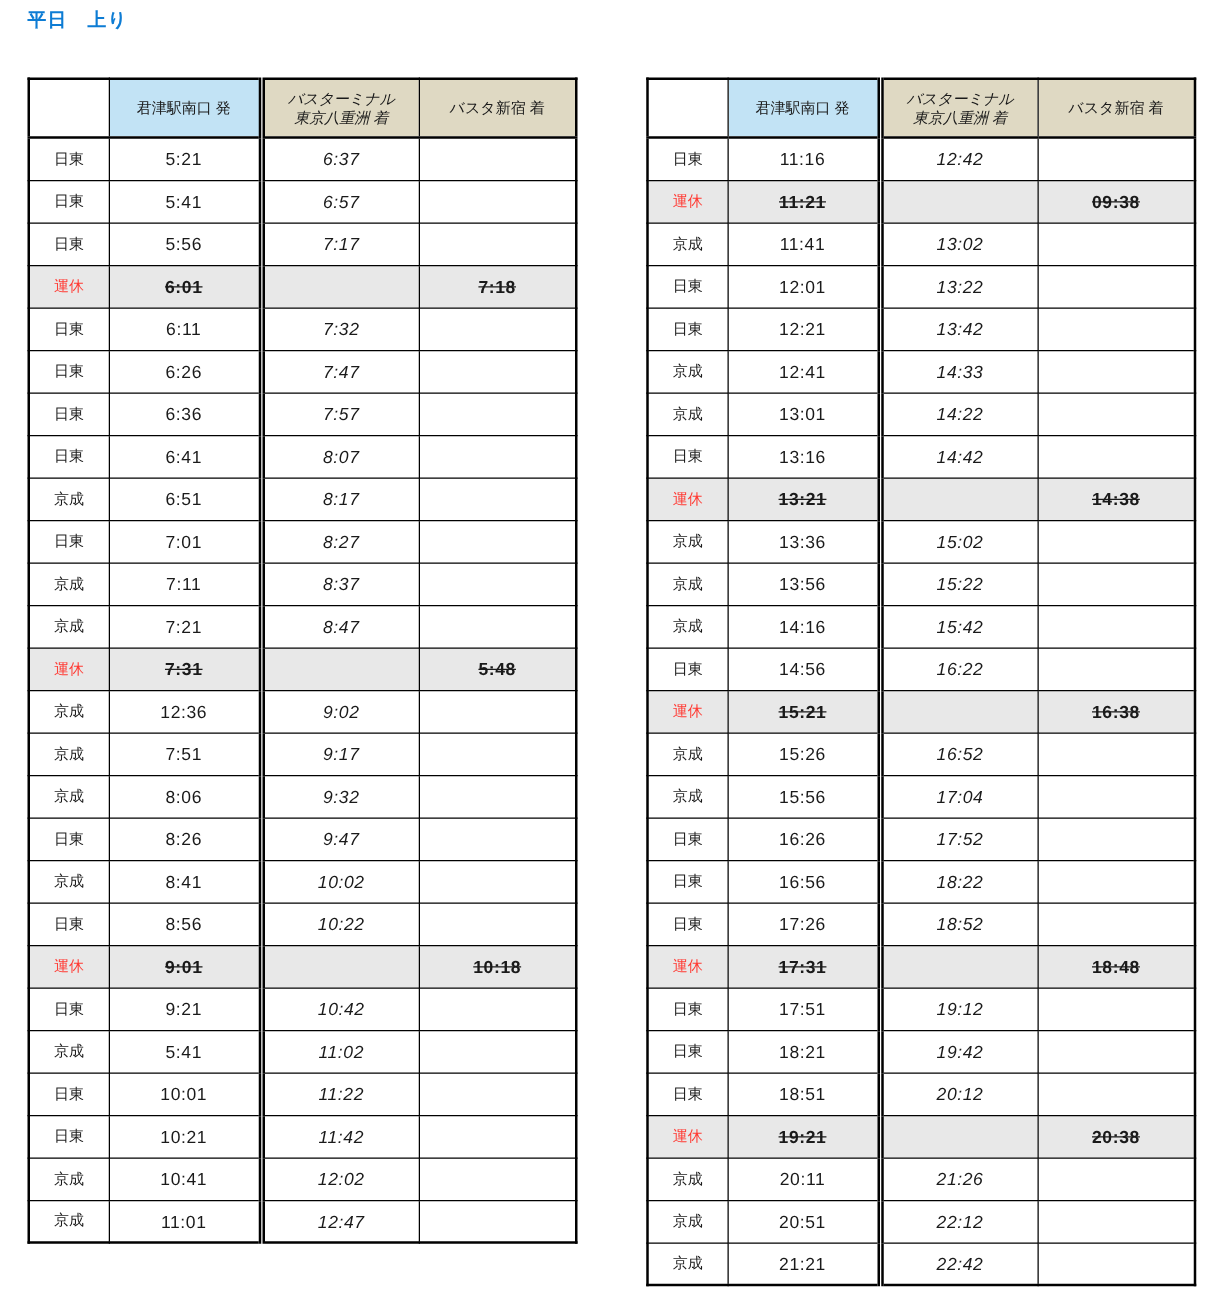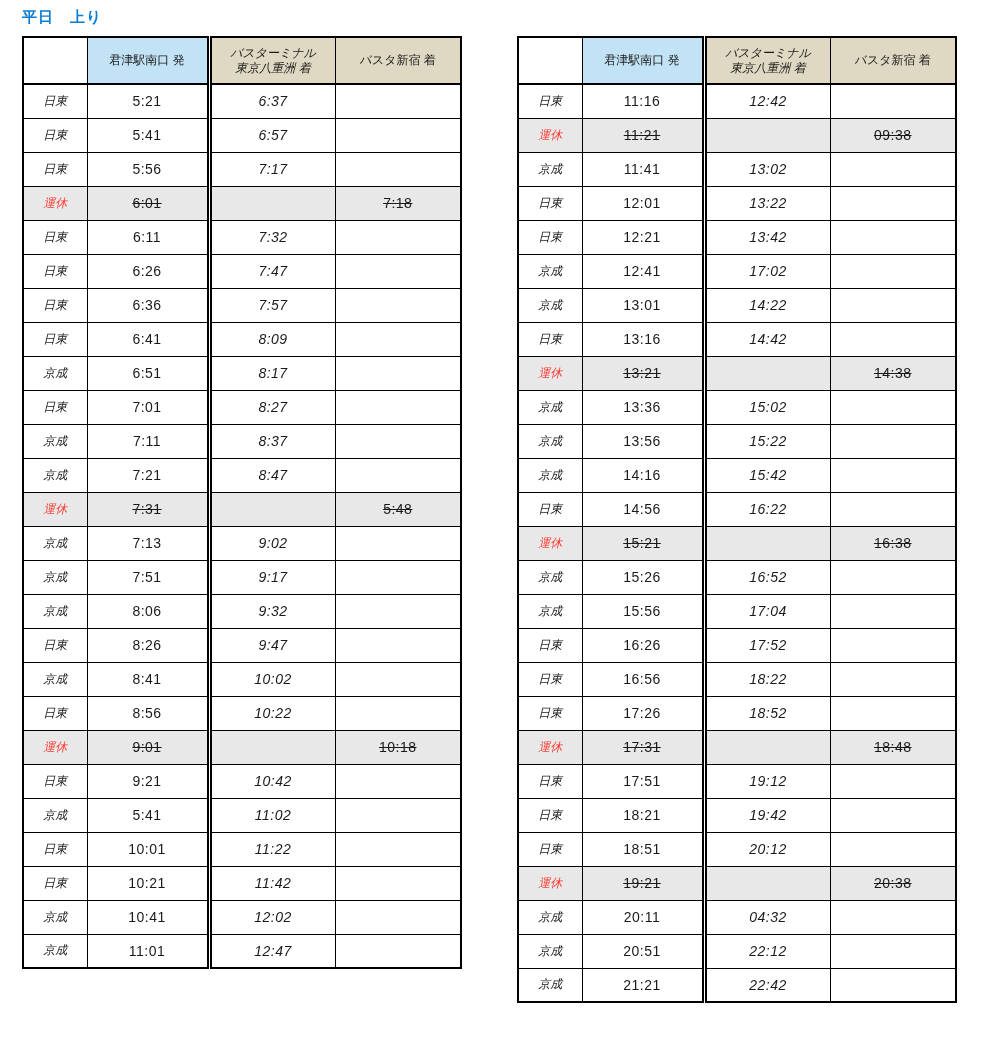--- a/index.html
+++ b/index.html
@@ -34,20 +34,21 @@
   }
   .tables {
     display: flex;
     align-items: flex-start;
     gap: 55px;
   }
   table.tt {
     border-collapse: collapse;
     table-layout: fixed;
     border: 2px solid var(--border-color);
+    margin-top: 26px;
   }
   table.tt col.w0 { width: 64px; }
   table.tt col.w1 { width: 122px; }
   table.tt col.w2 { width: 126px; }
   table.tt col.w3 { width: 126px; }
   table.tt th, table.tt td {
     border: 1px solid var(--border-color);
     text-align: center;
     vertical-align: middle;
     padding: 0;
@@ -61,31 +62,32 @@
     border-bottom: 2px solid var(--border-color);
     color: #1a1a1a;
   }
   table.tt thead th.blue { background: var(--header-blue); }
   table.tt thead th.tan  { background: var(--header-tan); }
   table.tt td {
     height: 34px;
     font-size: 14px;
     letter-spacing: 0.5px;
   }
-  table.tt td.c0 { font-size: 12px; letter-spacing: 0; font-style: italic; }
+  table.tt td.c0 { font-size: 12px; letter-spacing: 0; }
   table.tt th.c2, table.tt td.c2 {
     border-left: 5px double var(--border-color);
     font-style: italic;
   }
   table.tt tr.suspended td { background: var(--suspended-bg); }
   table.tt tr.suspended td.c0 { color: var(--suspended-red); }
   .strike {
     text-decoration: line-through;
     text-decoration-thickness: 1px;
     text-decoration-color: #1a1a1a;
+    font-weight: bold;
   }
 </style>
 </head>
 <body>
 
 <div class="page">
   <div class="title">平日　上り</div>
 
   <div class="tables">
 
@@ -143,21 +145,21 @@
           </tr>
           <tr>
             <td class="c0">日東</td>
             <td class="c1">6:36</td>
             <td class="c2">7:57</td>
             <td class="c3"></td>
           </tr>
           <tr>
             <td class="c0">日東</td>
             <td class="c1">6:41</td>
-            <td class="c2">8:09</td>
+            <td class="c2">8:07</td>
             <td class="c3"></td>
           </tr>
           <tr>
             <td class="c0">京成</td>
             <td class="c1">6:51</td>
             <td class="c2">8:17</td>
             <td class="c3"></td>
           </tr>
           <tr>
             <td class="c0">日東</td>
@@ -178,21 +180,21 @@
             <td class="c3"></td>
           </tr>
           <tr class="suspended">
             <td class="c0">運休</td>
             <td class="c1"><span class="strike">7:31</span></td>
             <td class="c2"></td>
             <td class="c3"><span class="strike">5:48</span></td>
           </tr>
           <tr>
             <td class="c0">京成</td>
-            <td class="c1">7:13</td>
+            <td class="c1">12:36</td>
             <td class="c2">9:02</td>
             <td class="c3"></td>
           </tr>
           <tr>
             <td class="c0">京成</td>
             <td class="c1">7:51</td>
             <td class="c2">9:17</td>
             <td class="c3"></td>
           </tr>
           <tr>
@@ -306,21 +308,21 @@
           </tr>
           <tr>
             <td class="c0">日東</td>
             <td class="c1">12:21</td>
             <td class="c2">13:42</td>
             <td class="c3"></td>
           </tr>
           <tr>
             <td class="c0">京成</td>
             <td class="c1">12:41</td>
-            <td class="c2">17:02</td>
+            <td class="c2">14:33</td>
             <td class="c3"></td>
           </tr>
           <tr>
             <td class="c0">京成</td>
             <td class="c1">13:01</td>
             <td class="c2">14:22</td>
             <td class="c3"></td>
           </tr>
           <tr>
             <td class="c0">日東</td>
@@ -420,21 +422,21 @@
           </tr>
           <tr class="suspended">
             <td class="c0">運休</td>
             <td class="c1"><span class="strike">19:21</span></td>
             <td class="c2"></td>
             <td class="c3"><span class="strike">20:38</span></td>
           </tr>
           <tr>
             <td class="c0">京成</td>
             <td class="c1">20:11</td>
-            <td class="c2">04:32</td>
+            <td class="c2">21:26</td>
             <td class="c3"></td>
           </tr>
           <tr>
             <td class="c0">京成</td>
             <td class="c1">20:51</td>
             <td class="c2">22:12</td>
             <td class="c3"></td>
           </tr>
           <tr>
             <td class="c0">京成</td>

